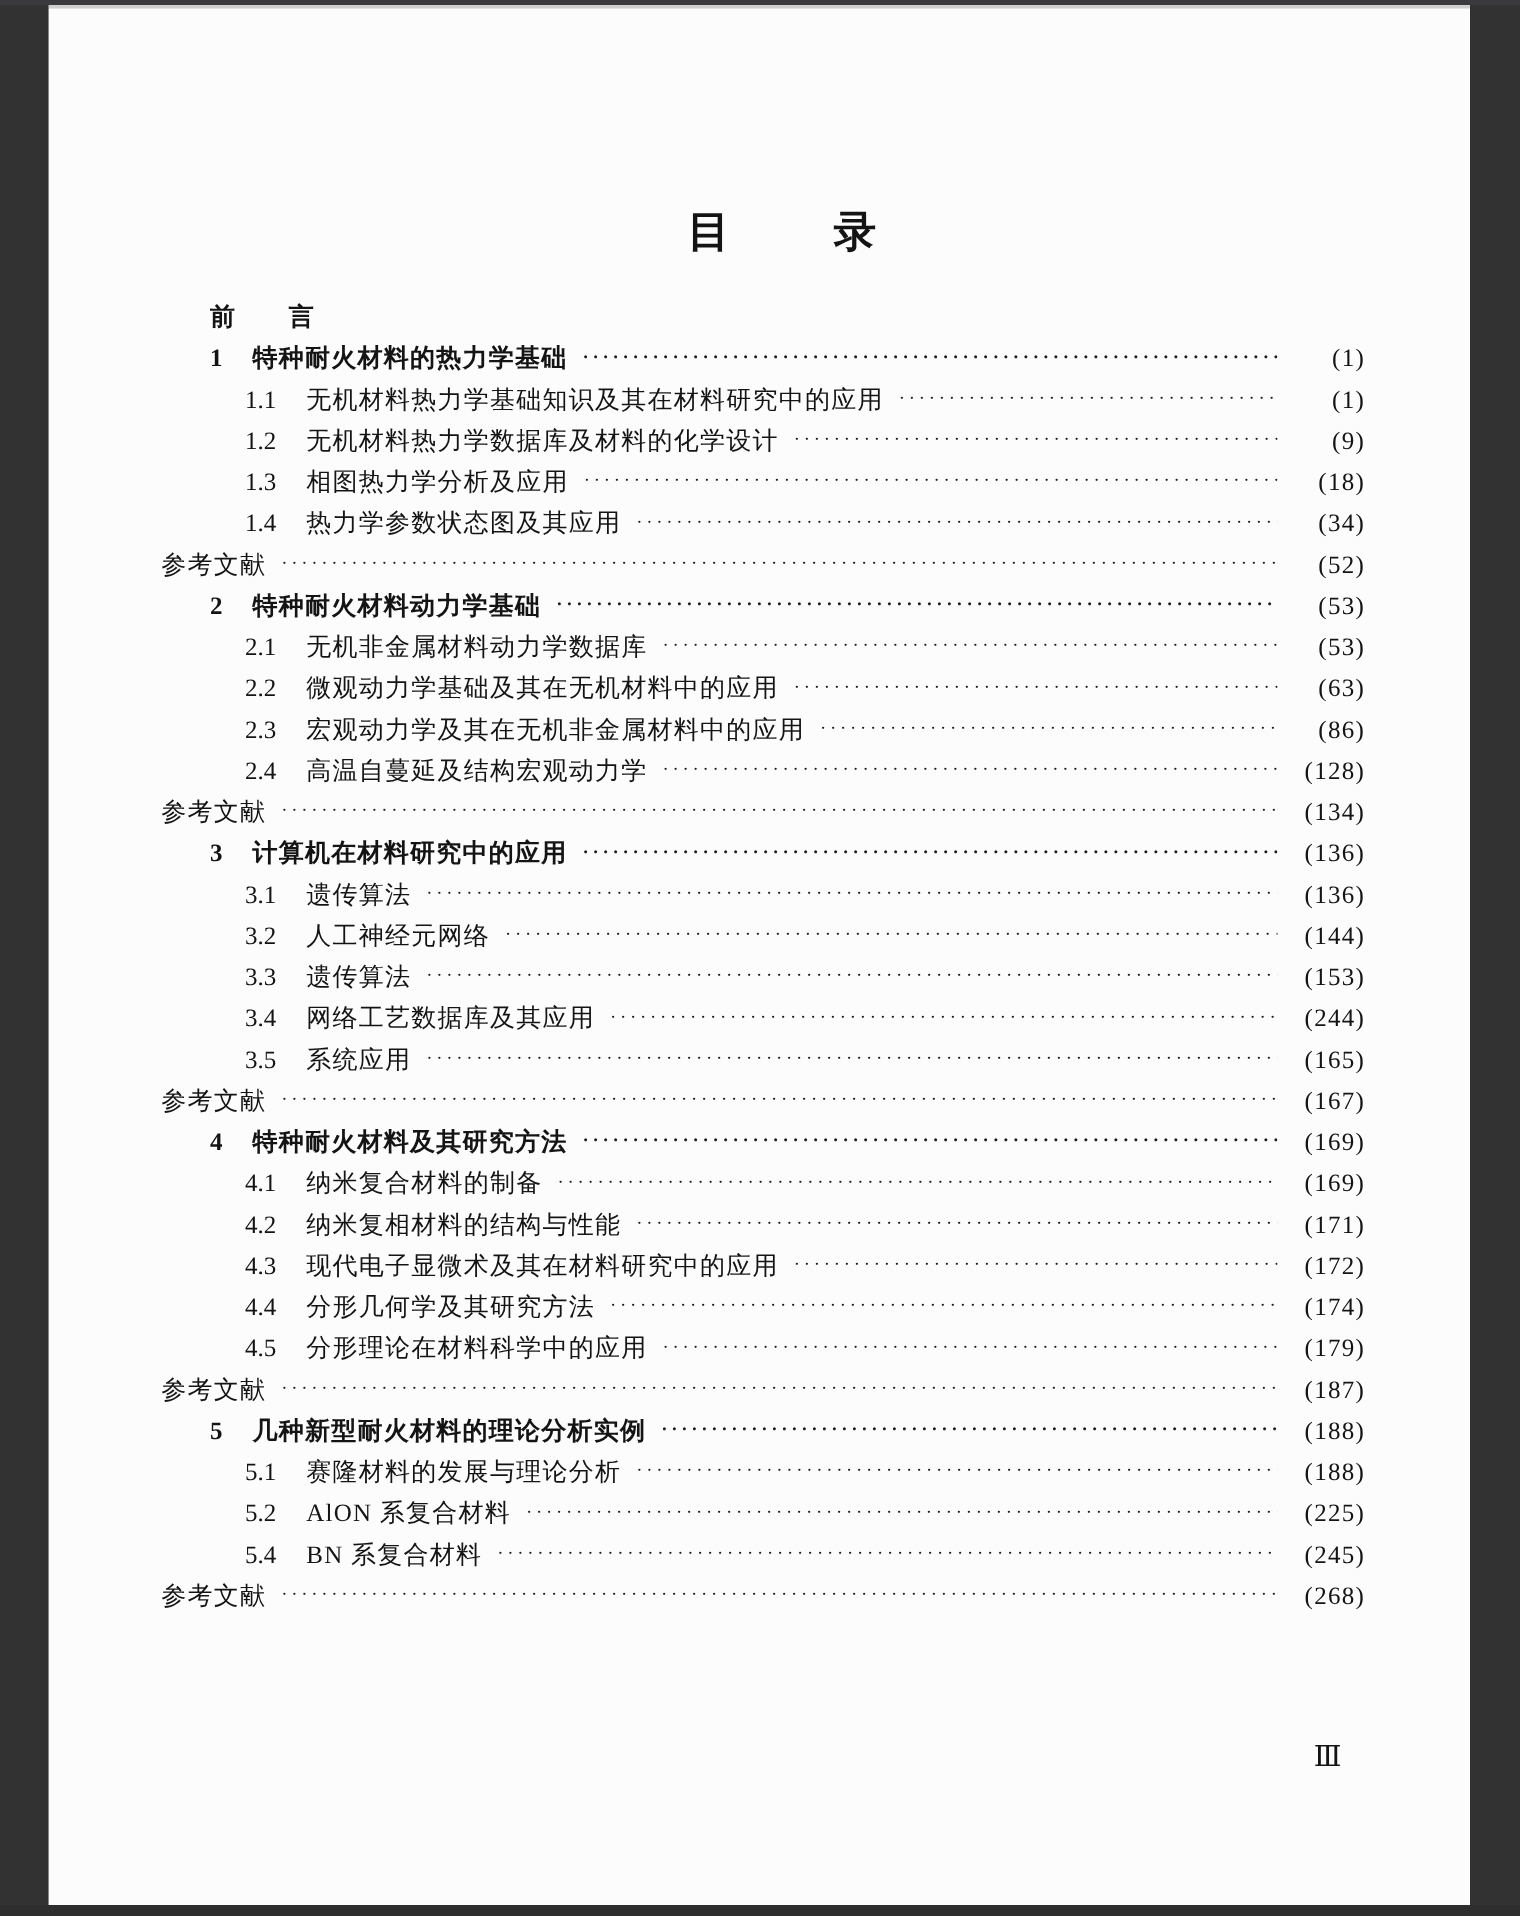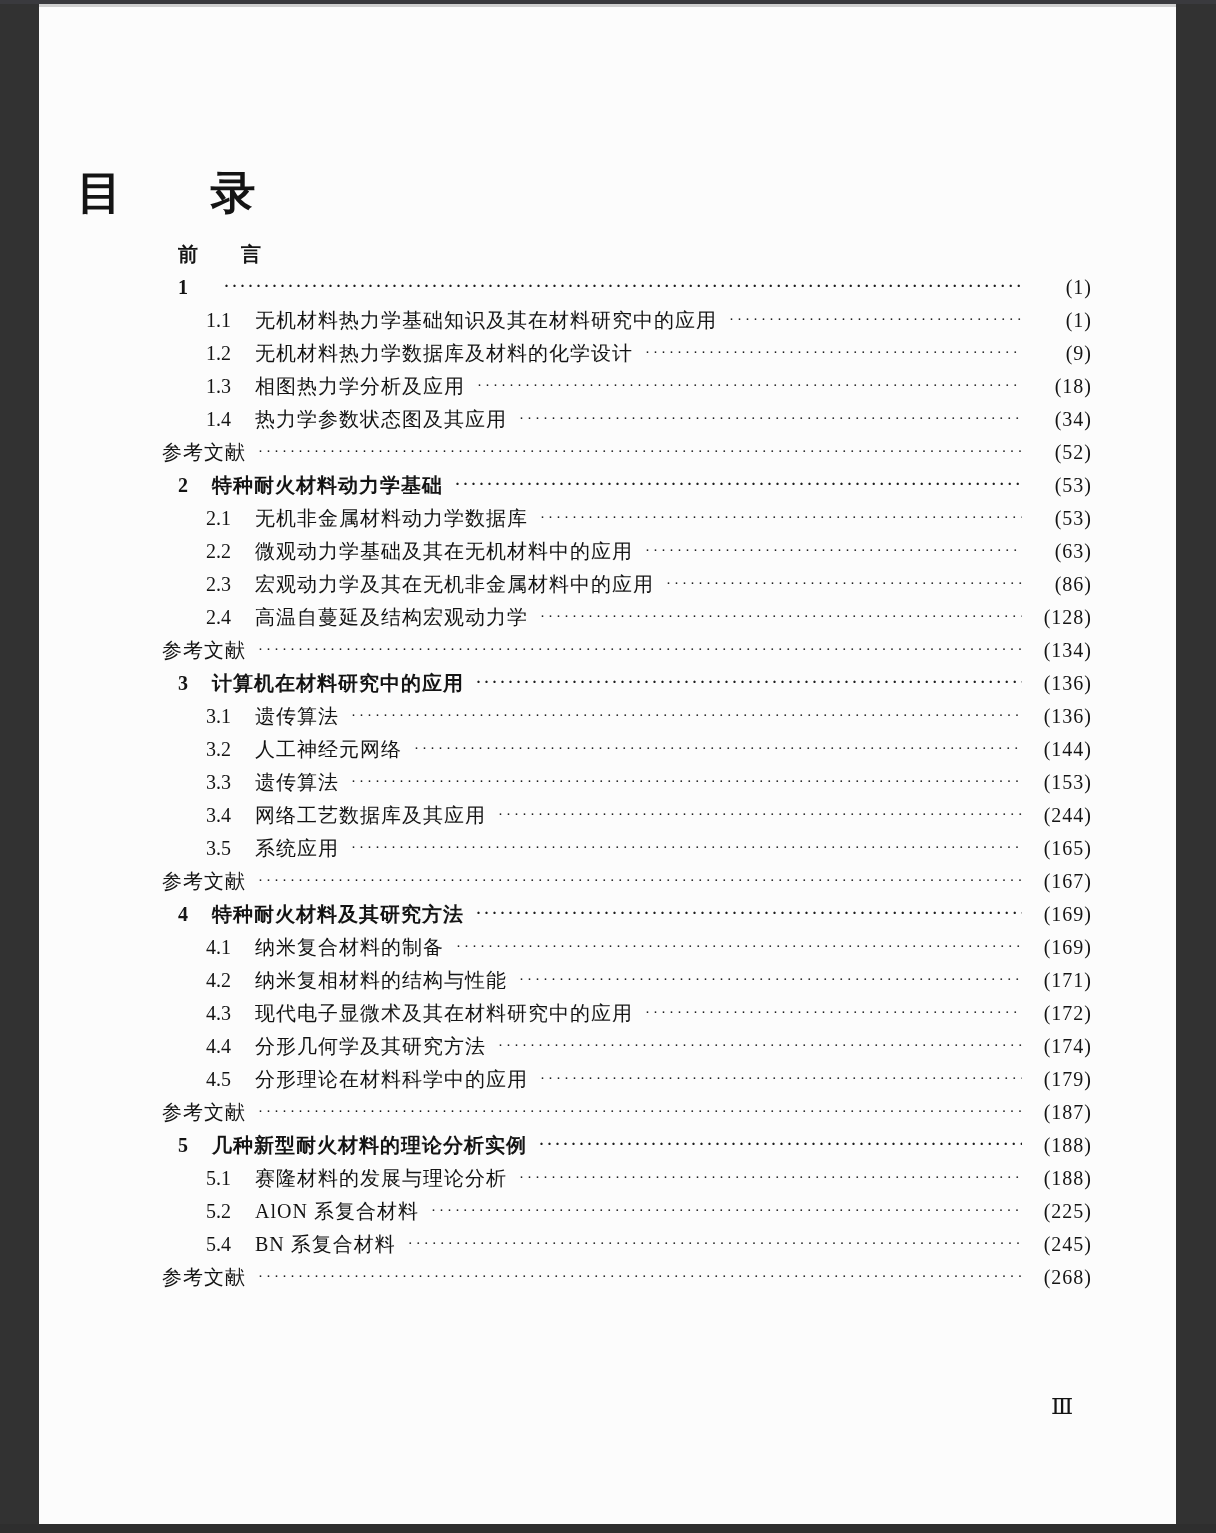--- a/index.html
+++ b/index.html
@@ -29,26 +29,26 @@
   .mark.m2{left:41px;top:247px;width:2px;height:97px;}
   .mark.m3{left:40px;top:437px;width:3px;height:98px;}
   .mark.m4{left:40px;top:627px;width:4px;height:98px;}
 
   .paper{
     position:absolute;left:39px;top:7px;width:1137px;height:1517px;
     background:var(--paper);color:var(--ink);
   }
   .doc-title{
     position:absolute;top:156px;left:0;width:100%;
-    font-size:45px;font-weight:700;
+    text-align:center;font-size:34px;font-weight:700;
     white-space:pre;word-spacing:30px;letter-spacing:2px;
     padding-left:38px;box-sizing:border-box;
   }
   .toc{
-    position:absolute;top:231px;left:0;right:0;margin-left:10px;
+    position:absolute;top:231px;left:0;right:0;
   }
   .row{
     display:flex;align-items:baseline;
     height:33px;line-height:33px;
     font-size:20px;
     padding-right:84px;
   }
   .preface-row{
     padding-left:129px;font-weight:700;white-space:pre;word-spacing:15px;
     letter-spacing:1px;
@@ -62,21 +62,21 @@
   }
   .row .dots::after{
     content:"································································································································································································";
   }
   .row .page{flex:none;min-width:62px;text-align:right;font-weight:400;letter-spacing:1px;}
   .level-chapter{font-weight:700;}
   .level-chapter{padding-left:129px;}
   .level-chapter .num{width:34px;}
   .level-section{padding-left:157px;}
   .level-section .num{width:49px;}
-  .level-ref{padding-left:113px;}
+  .level-ref{padding-left:90px;}
   .folio{
     position:absolute;left:1012px;top:1386px;
     font-size:23px;letter-spacing:1px;
   }
 </style>
 </head>
 <body>
 
 <div class="scan">
   <div class="border-left"></div>
@@ -90,20 +90,21 @@
   <div class="mark m4"></div>
 
   <div class="paper">
     <div class="doc-title">目  录</div>
 
     <div class="toc">
       <div class="row preface-row">前  言</div>
 
     <div class="row level-chapter">
     <span class="num">1</span>
+    <span class="title">特种耐火材料的热力学基础</span>
     <span class="dots"></span>
     <span class="page">(1)</span>
   </div>
         <div class="row level-section">
     <span class="num">1.1</span>
     <span class="title">无机材料热力学基础知识及其在材料研究中的应用</span>
     <span class="dots"></span>
     <span class="page">(1)</span>
   </div>
         <div class="row level-section">

